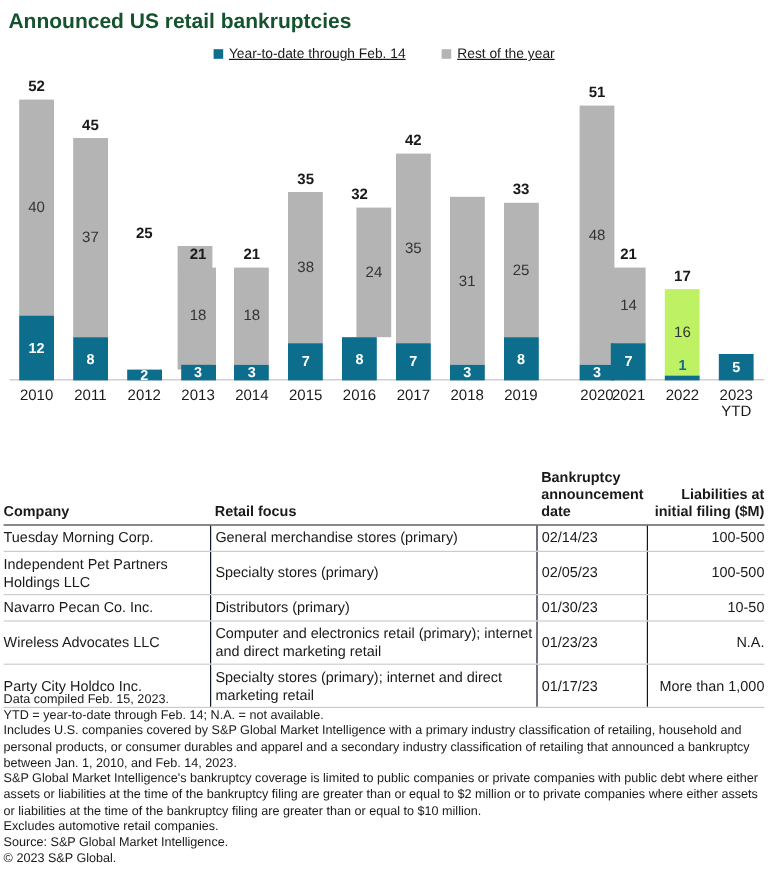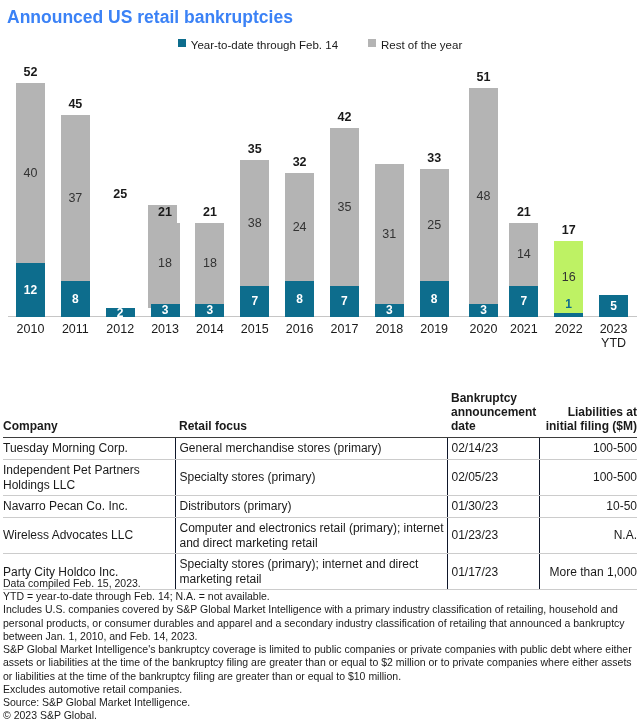--- a/index.html
+++ b/index.html
@@ -14,33 +14,33 @@
     width: 640px;
     height: 725px;
     background: #ffffff;
     overflow: hidden;
   }
   .chart-title {
     position: absolute;
     top: 7px; left: 7px;
     font-size: 17.5px;
     font-weight: 700;
-    color: #3b82f6;
+    color: #14532d;
   }
   .legend {
     position: absolute;
     top: 39px; left: 0;
     width: 100%;
     display: flex;
     justify-content: center;
     align-items: center;
     gap: 30px;
     font-size: 11.5px;
   }
-  .legend-item { display: flex; gap: 5px; }
+  .legend-item { display: flex; align-items: center; gap: 5px; text-decoration: underline; }
   .legend-swatch { width: 8px; height: 8px; display: inline-block; }
   .chart {
     position: absolute;
     top: 0; left: 0;
     width: 640px; height: 352px; padding-left: 45px;
   }
   .axis-line {
     position: absolute;
     left: 8px; right: 3px;
     bottom: 35px;
@@ -215,21 +215,21 @@
         <div class="bar-seg" style="background: rgb(180, 180, 180); bottom: 31.5px; height: 126px;">
           <span class="seg-label-rest">38</span>
         </div>
         <div class="bar-seg" style="background: rgb(13, 109, 141); bottom: 0px; height: 31.5px;">
           <span class="seg-label-ytd">7</span>
         </div>
         <div class="x-label">2015</div>
       </div>
       <div class="bar-col" style="left: 285.1px; width: 29px; height: 144px;">
         <div class="bar-total">32</div>
-        <div class="bar-seg" style="background: rgb(180, 180, 180); bottom: 36px; height: 108px;">
+        <div class="bar-seg" style="background: rgb(180, 180, 180); bottom: 36px; height: 108px; margin-left: 12px;">
           <span class="seg-label-rest">24</span>
         </div>
         <div class="bar-seg" style="background: rgb(13, 109, 141); bottom: 0px; height: 36px;">
           <span class="seg-label-ytd">8</span>
         </div>
         <div class="x-label">2016</div>
       </div>
       <div class="bar-col" style="left: 329.95px; width: 29px; height: 189px;">
         <div class="bar-total">42</div>
         <div class="bar-seg" style="background: rgb(180, 180, 180); bottom: 31.5px; height: 157.5px;">
@@ -253,21 +253,21 @@
       <div class="bar-col" style="left: 419.65px; width: 29px; height: 148.5px;">
         <div class="bar-total">33</div>
         <div class="bar-seg" style="background: rgb(180, 180, 180); bottom: 36px; height: 112.5px;">
           <span class="seg-label-rest">25</span>
         </div>
         <div class="bar-seg" style="background: rgb(13, 109, 141); bottom: 0px; height: 36px;">
           <span class="seg-label-ytd">8</span>
         </div>
         <div class="x-label">2019</div>
       </div>
-      <div class="bar-col" style="left: 469px; width: 29px; height: 229.5px;">
+      <div class="bar-col" style="left: 483px; width: 29px; height: 229.5px;">
         <div class="bar-total">51</div>
         <div class="bar-seg" style="background: rgb(180, 180, 180); bottom: 13.5px; height: 216px;">
           <span class="seg-label-rest">48</span>
         </div>
         <div class="bar-seg" style="background: rgb(13, 109, 141); bottom: 0px; height: 13.5px;">
           <span class="seg-label-ytd">3</span>
         </div>
         <div class="x-label">2020</div>
       </div>
       <div class="bar-col" style="left: 509.35px; width: 29px; height: 94.5px;">

